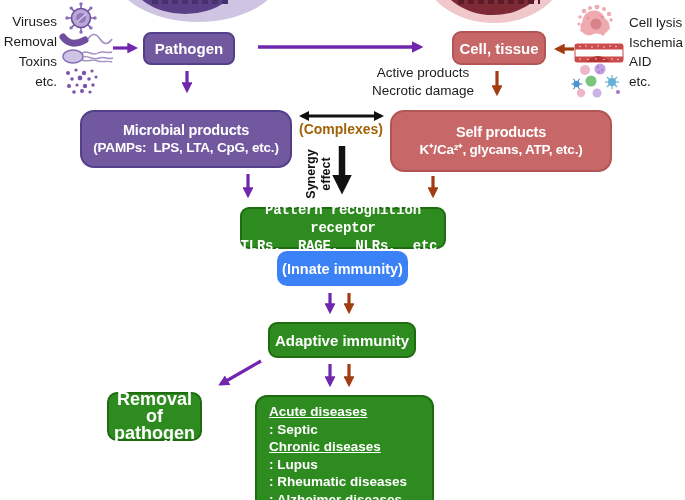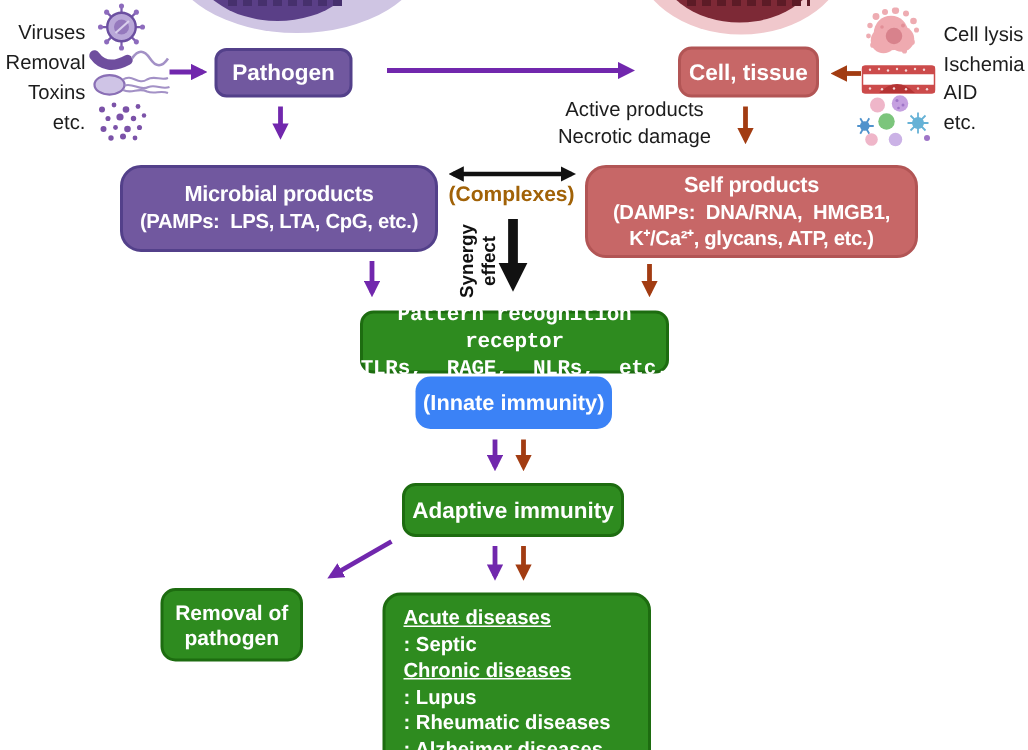--- a/index.html
+++ b/index.html
@@ -34,21 +34,21 @@
   .rose{background:#c76767;border:2px solid #b25555;}
   .green{background:#2e8b1f;border:2px solid #1d6c10;}
   .pre{white-space:pre;}
   #box-pathogen{left:143px;top:32px;width:92px;height:33px;border-radius:8px;font-size:15px;}
   #box-celltissue{left:452px;top:31px;width:94px;height:34px;border-radius:9px;font-size:15px;}
   #box-microbial{left:80px;top:110px;width:212px;height:58px;border-radius:14px;font-size:13.5px;line-height:18px;letter-spacing:-0.2px;}
   #box-self{left:390px;top:110px;width:222px;height:62px;border-radius:14px;font-size:13.5px;line-height:17px;letter-spacing:-0.2px;}
   #box-prr{left:240px;top:207px;width:206px;height:42px;border-radius:9px;font-size:14px;line-height:18px;letter-spacing:-0.2px;font-family:Liberation Mono, monospace;}
   #box-innate{left:277px;top:251px;width:131px;height:35px;background:#3b82f6;border-radius:10px;font-size:14.5px;}
   #box-adaptive{left:268px;top:322px;width:148px;height:36px;border-radius:9px;font-size:15px;}
-  #box-removal{left:107px;top:392px;width:95px;height:49px;border-radius:10px;font-size:14px;line-height:17px;padding:0 5px;}
+  #box-removal{left:107px;top:392px;width:95px;height:49px;border-radius:10px;font-size:18px;line-height:17px;padding:0 5px;}
   #box-diseases{
     left:255px;top:395px;width:179px;height:118px;border-radius:12px;
     justify-content:flex-start;align-items:flex-start;text-align:left;
     padding:6px 6px 0 12px;font-size:13.5px;line-height:17.5px;
   }
   .u{text-decoration:underline;}
   .icon{position:absolute;}
 </style>
 </head>
 <body>
@@ -230,21 +230,20 @@
     <div>Cell, tissue</div>
   </div>
 
   <div class="box purple" id="box-microbial">
     <div style="font-size:14.5px">Microbial products</div>
     <div class="pre">(PAMPs:  LPS, LTA, CpG, etc.)</div>
   </div>
 
   <div class="box rose" id="box-self">
     <div style="font-size:14.5px">Self products</div>
-    <div class="pre">(DAMPs:  DNA/RNA,  HMGB1,</div>
     <div class="pre">K⁺/Ca²⁺, glycans, ATP, etc.)</div>
   </div>
 
   <div class="box green" id="box-prr">
     <div>Pattern recognition receptor</div>
     <div class="pre">(TLRs,  RAGE,  NLRs,  etc.)</div>
   </div>
 
   <div class="box" id="box-innate">
     <div>(Innate immunity)</div>

